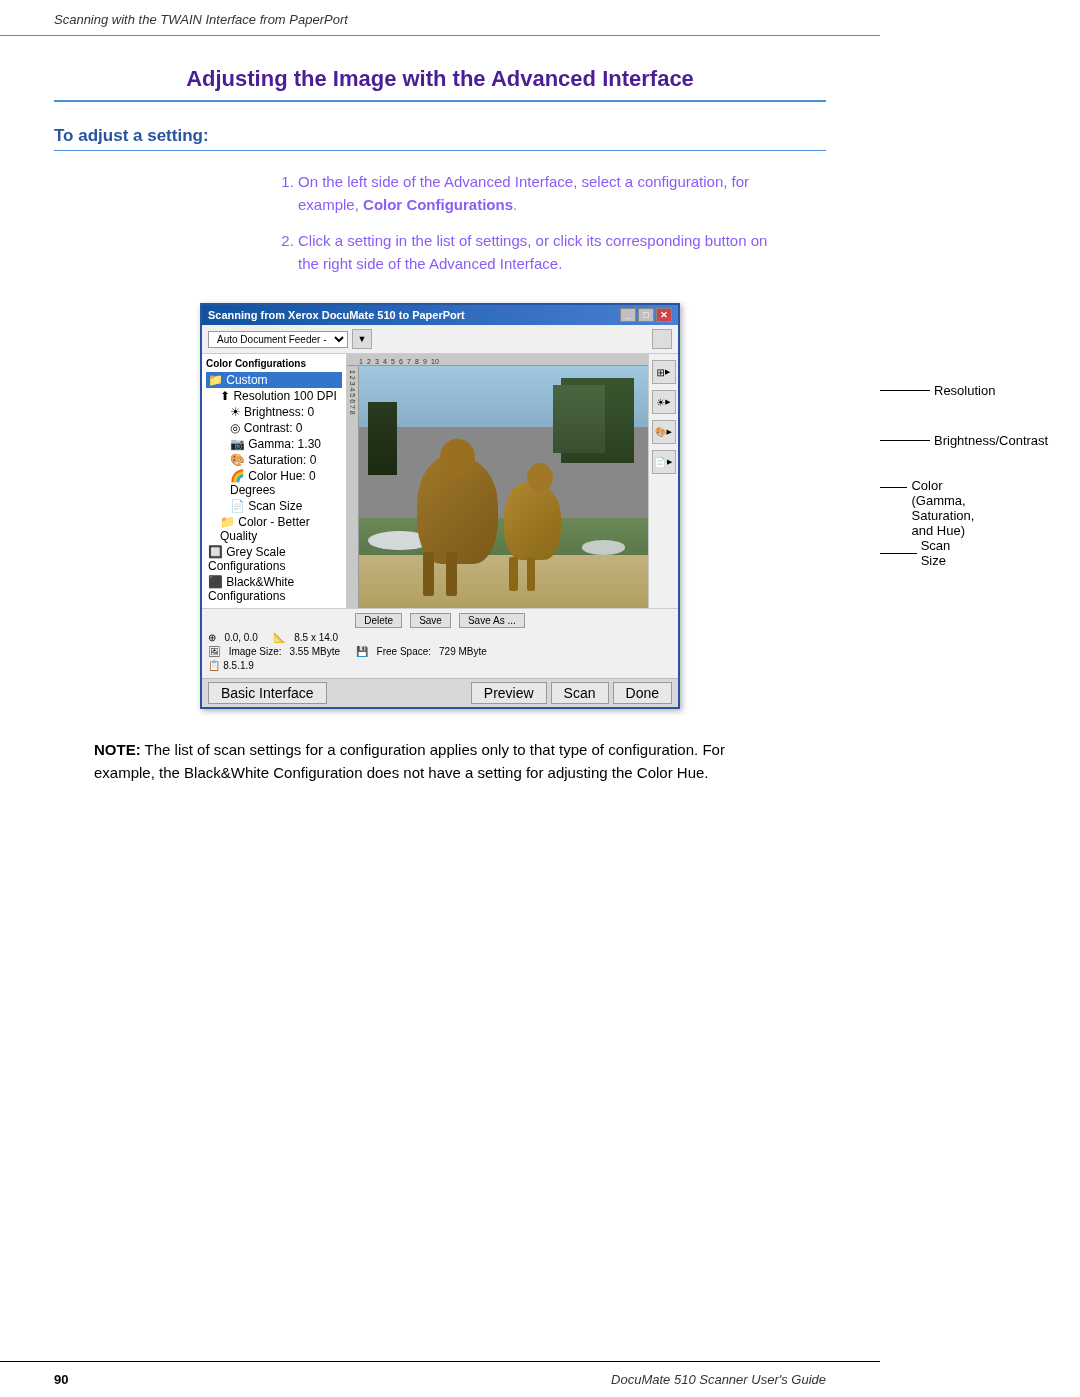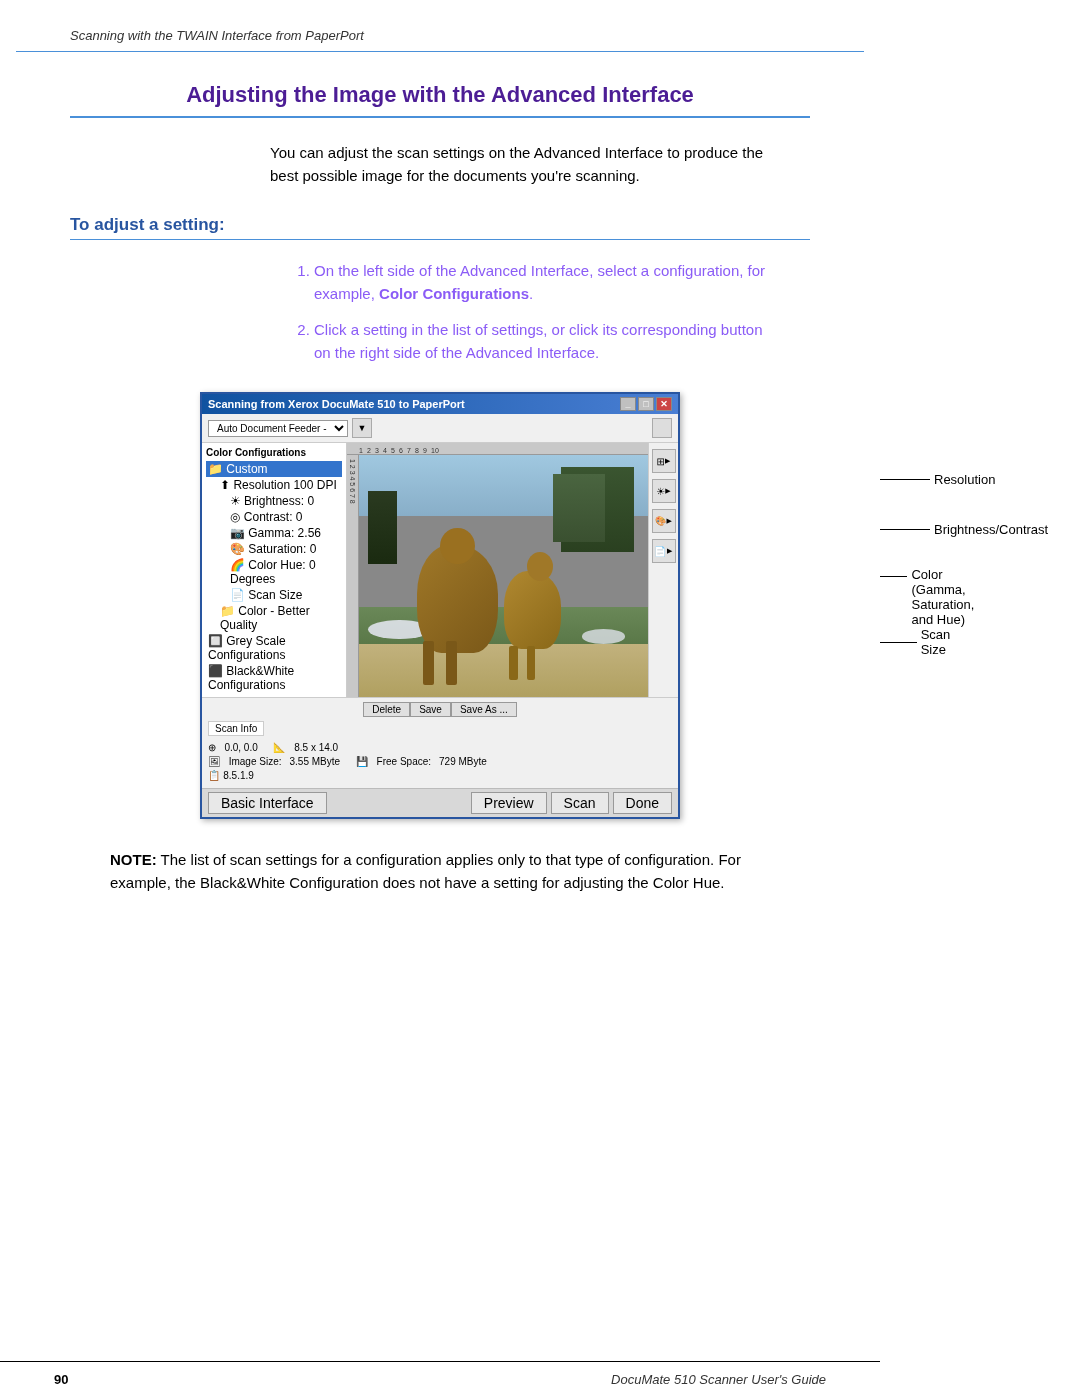--- a/index.html
+++ b/index.html
@@ -10,21 +10,21 @@
       background: #ffffff;
       font-family: Arial, sans-serif;
       font-size: 15px;
       color: #000000;
       position: relative;
     }
 
     .page-container {
       width: 880px;
       min-height: 1397px;
-      padding: 16px;
+      padding: 0;
       position: relative;
     }
 
     
     .top-header {
       padding: 10px 54px 8px 54px;
       border-bottom: 1px solid #4a90d9;
     }
 
     .top-header-text {
@@ -219,21 +219,21 @@
     
     .dialog-bottom {
       background: #f0f0f0;
       border-top: 1px solid #ccc;
       padding: 4px 6px;
       font-size: 10px;
     }
 
     .bottom-buttons {
       display: flex;
-      gap: 0;
+      gap: 8px;
       margin-bottom: 4px;
       justify-content: center;
     }
 
     .bottom-btn {
       background: #e0e0e0;
       border: 1px solid #999;
       padding: 1px 8px;
       font-size: 10px;
       cursor: pointer;
@@ -323,21 +323,20 @@
 <div class="page-container">
 
   <div class="top-header">
     <span class="top-header-text">Scanning with the TWAIN Interface from PaperPort</span>
   </div>
 
   <div class="main-content">
 
     <h1 class="page-title">Adjusting the Image with the Advanced Interface</h1>
 
-    <p class="intro-paragraph">You can adjust the scan settings on the Advanced Interface to produce the best possible image for the documents you're scanning.</p>
 
     <h2 class="section-heading">To adjust a setting:</h2>
 
     <div class="numbered-list">
       <ol>
         <li>
           <span>On the left side of the Advanced Interface, select a configuration, for example, </span><strong>Color Configurations</strong><span>.</span>
         </li>
         <li>
           <span>Click a setting in the list of settings, or click its corresponding button on the right side of the Advanced Interface.</span>
@@ -369,21 +368,21 @@
           </div>
 
           <div class="dialog-main">
 
             <div class="left-panel">
               <div class="tree-header">Color Configurations</div>
               <div class="tree-item selected">📁 Custom</div>
               <div class="tree-item indent1">⬆ Resolution 100 DPI</div>
               <div class="tree-item indent2">☀ Brightness: 0</div>
               <div class="tree-item indent2">◎ Contrast: 0</div>
-              <div class="tree-item indent2">📷 Gamma: 2.56</div>
+              <div class="tree-item indent2">📷 Gamma: 1.30</div>
               <div class="tree-item indent2">🎨 Saturation: 0</div>
               <div class="tree-item indent2">🌈 Color Hue: 0 Degrees</div>
               <div class="tree-item indent2">📄 Scan Size</div>
               <div class="tree-item indent1">📁 Color - Better Quality</div>
               <div class="tree-item">🔲 Grey Scale Configurations</div>
               <div class="tree-item">⬛ Black&amp;White Configurations</div>
             </div>
 
             <div style="flex:1; display:flex; flex-direction:column; background:#888;">
 
@@ -448,23 +447,20 @@
             </div>
           </div>
 
           <div class="dialog-bottom">
             <div class="bottom-buttons">
               <button class="bottom-btn">Delete</button>
               <button class="bottom-btn">Save</button>
               <button class="bottom-btn">Save As ...</button>
             </div>
             <div class="scan-info-row">
-              <span class="scan-info-tab">Scan Info</span>
-            </div>
-            <div class="scan-info-row">
               <span>⊕</span>
               <span>0.0, 0.0</span>
               <span style="margin-left:8px;">📐</span>
               <span>8.5 x 14.0</span>
             </div>
             <div class="scan-info-row">
               <span>🖼</span>
               <span>Image Size:</span>
               <span>3.55 MByte</span>
               <span style="margin-left:8px;">💾</span>

